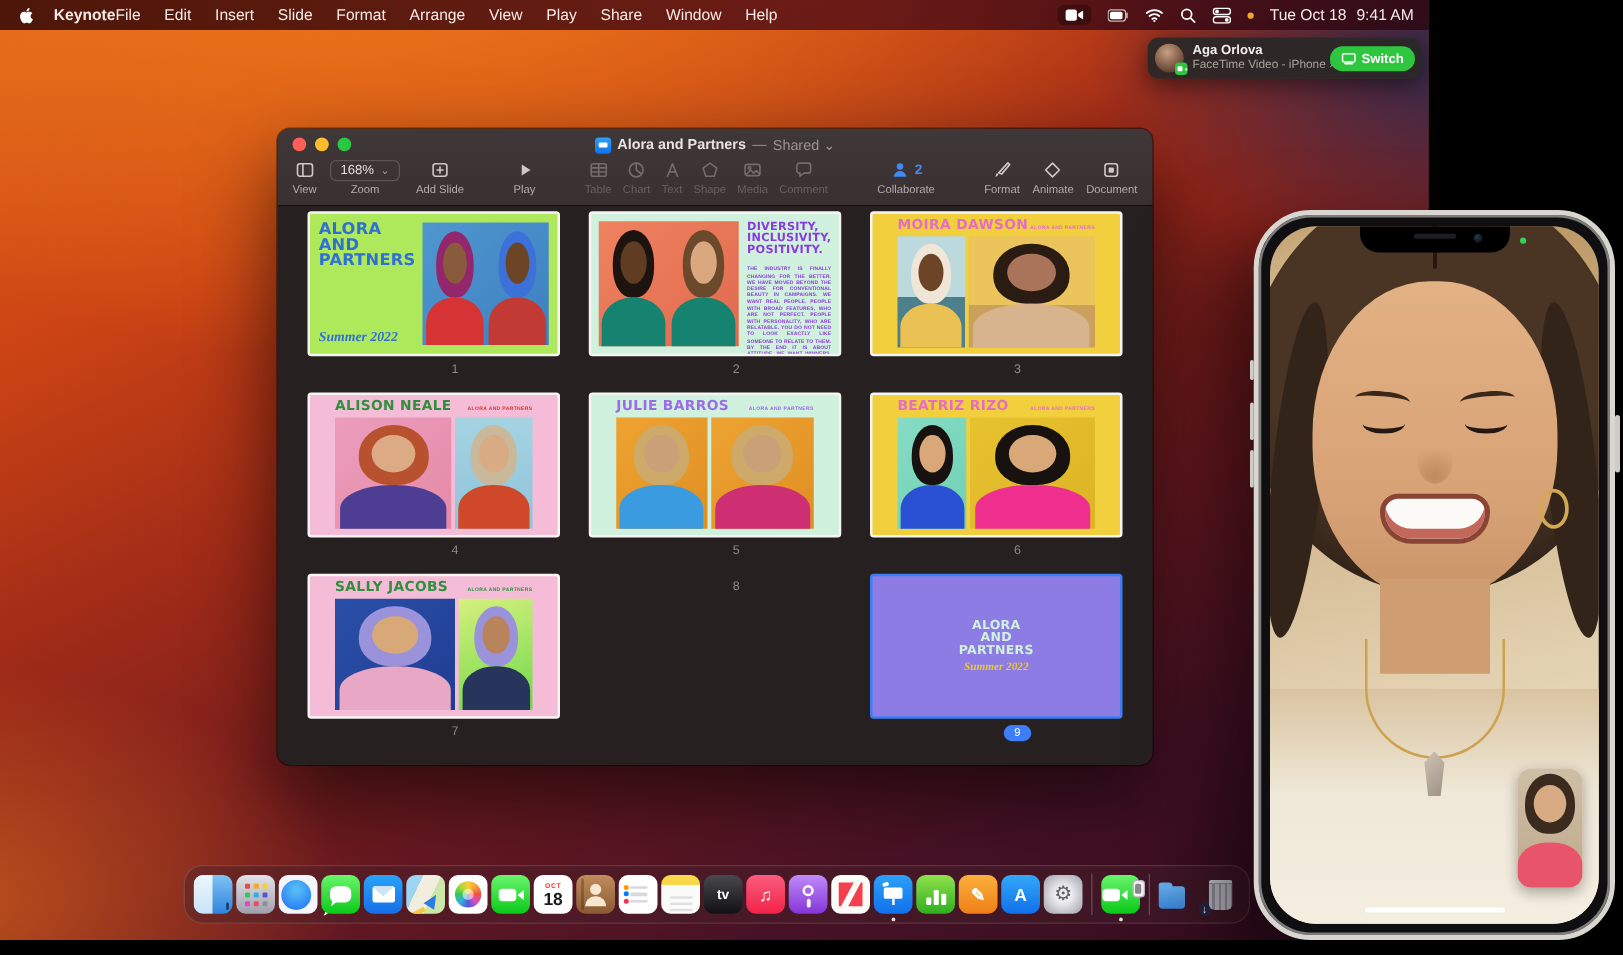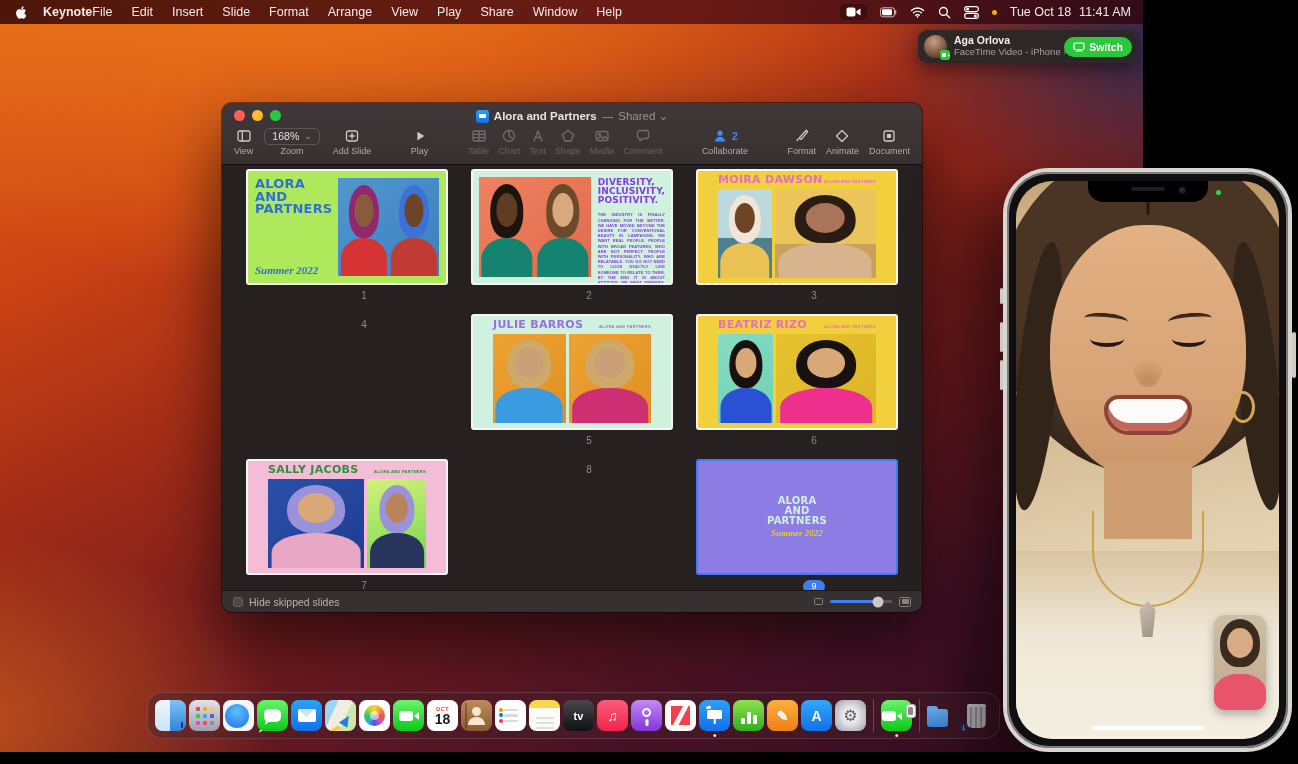--- a/index.html
+++ b/index.html
@@ -299,21 +299,21 @@
         <svg width="15" height="13" viewBox="0 0 15 13" fill="none" stroke="#fff" stroke-width="1.1">
             <rect x="0.6" y="0.6" width="13.8" height="5" rx="2.5"></rect>
             <circle cx="3.6" cy="3.1" r="1.5" fill="#fff" stroke="none"></circle>
             <rect x="0.6" y="7.4" width="13.8" height="5" rx="2.5"></rect>
             <circle cx="11.4" cy="9.9" r="1.5" fill="#fff" stroke="none"></circle>
           </svg>
       </span>
       <span class="rec-dot"></span>
       <span class="clock">
         <span>Tue Oct 18</span>
-          <span>11:41 AM</span>
+          <span>9:41 AM</span>
       </span>
     </span>
   </div>
 
   <div class="notif">
     <span class="nava">
         <span class="nbadge"></span>
       </span>
     <span class="ntxt">
       <div class="ntitle">Aga Orlova</div>
@@ -551,20 +551,44 @@
                   </div>
                 </div>
               </div>
             </div>
           </div>
           <div class="s-numrow">
             <div class="s-num">3</div>
           </div>
         </div>
         <div class="scell">
+          <div class="slide" style="background: rgb(244, 188, 214);">
+            <div class="s-hdr">
+              <div class="hdr-row">
+                <div class="s-head" style="color: rgb(47, 143, 60);">ALISON NEALE</div>
+                <div class="brand" style="color: rgb(214, 52, 52);">ALORA AND PARTNERS</div>
+              </div>
+              <div class="photos">
+                <div class="photo" style="background: linear-gradient(135deg, rgb(235, 157, 187), rgb(229, 138, 168)); flex: 1 1 58%;">
+                  <div class="person">
+                    <i class="p-hair" style="background: rgb(184, 82, 46);"></i>
+                    <i class="p-face" style="background: rgb(220, 171, 134);"></i>
+                    <i class="p-shirt" style="background: rgb(77, 62, 147);"></i>
+                  </div>
+                </div>
+                <div class="photo" style="background: linear-gradient(rgb(165, 211, 226), rgb(142, 196, 218)); flex: 1 1 38%;">
+                  <div class="person">
+                    <i class="p-hair" style="background: rgb(201, 184, 154);"></i>
+                    <i class="p-face" style="background: rgb(217, 171, 132);"></i>
+                    <i class="p-shirt" style="background: rgb(208, 72, 42);"></i>
+                  </div>
+                </div>
+              </div>
+            </div>
+          </div>
           <div class="s-numrow">
             <div class="s-num">4</div>
           </div>
         </div>
         <div class="scell">
           <div class="slide" style="background: rgb(207, 241, 221);">
             <div class="s-hdr">
               <div class="hdr-row">
                 <div class="s-head" style="color: rgb(154, 108, 232);">JULIE BARROS</div>
                 <div class="brand" style="color: rgb(154, 108, 232);">ALORA AND PARTNERS</div>
@@ -662,32 +686,20 @@
 PARTNERS</div>
               <div class="s-script" style="color: rgb(232, 200, 58);">Summer 2022</div>
             </div>
           </div>
           <div class="s-numrow">
             <div class="s-num sel">9</div>
           </div>
         </div>
       </div>
 
-    <div class="wbottom">
-      <span class="chk"></span>
-      <span class="hide-label">Hide skipped slides</span>
-      <span class="wb-right">
-        <span class="mini-ic"></span>
-        <span class="slider">
-          <span class="fill" id="sl-fill" style="width: 78%;"></span>
-            <span class="knob" id="sl-knob" style="left: 78%;"></span>
-        </span>
-        <span class="mini-ic big"></span>
-      </span>
-    </div>
   </div>
 
   <div class="dock" id="dock">
       <div class="dk ic-finder">
         <i class="f-split"></i>
         <i class="f-eyes"></i>
         <i class="f-smile"></i>
       </div>
       <div class="dk ic-launchpad">
         <i class="lp"></i>

